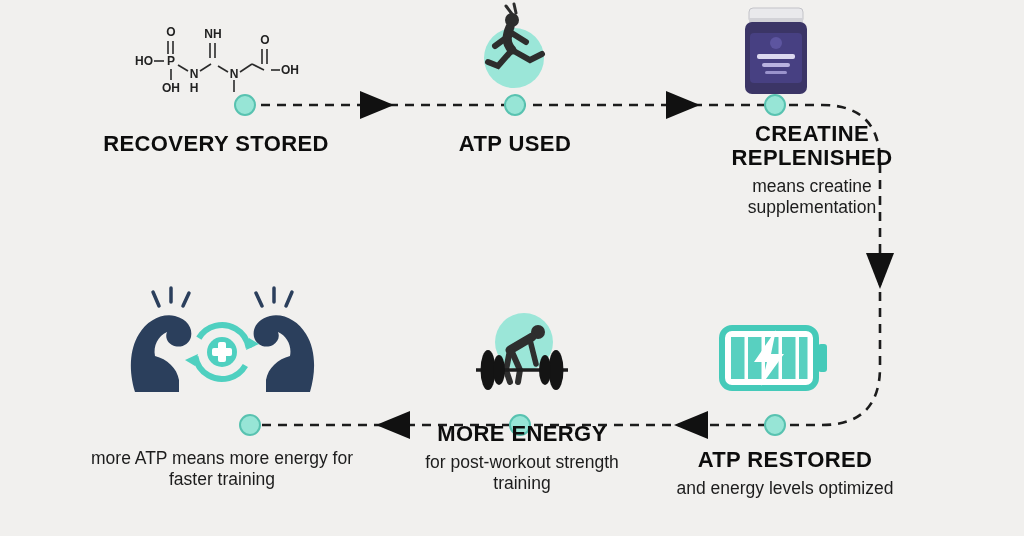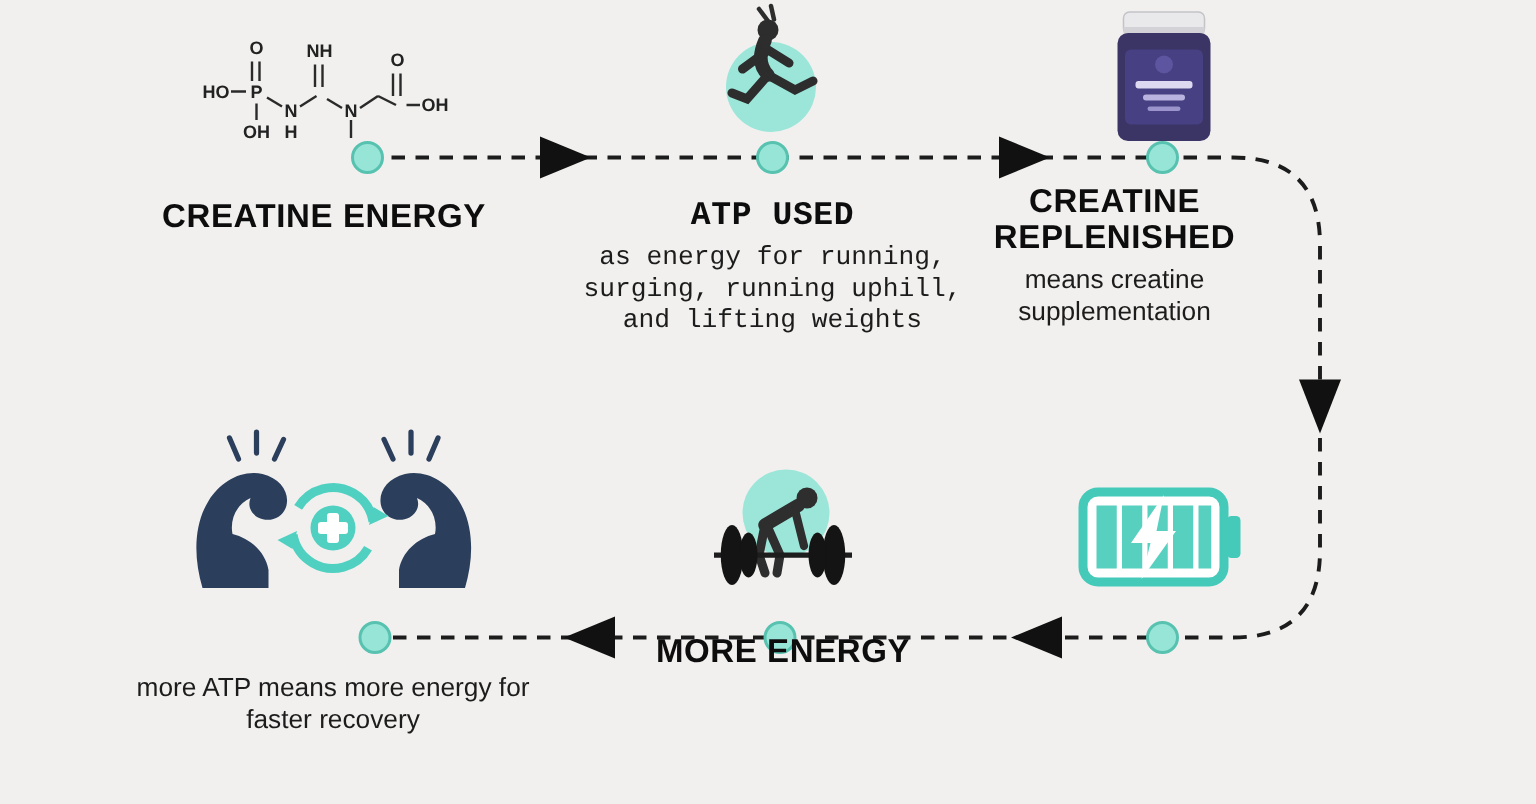--- a/index.html
+++ b/index.html
@@ -157,35 +157,39 @@
       <circle cx="97" cy="72" r="27" fill="none" stroke="#4fd0c0" stroke-width="6" stroke-dasharray="66 19" transform="rotate(30 97 72)"></circle>
       <polygon points="124,58 134,64 121,70" fill="#4fd0c0"></polygon>
       <polygon points="70,86 60,80 73,74" fill="#4fd0c0"></polygon>
       <circle cx="97" cy="72" r="15" fill="#4fd0c0"></circle>
       <rect x="93" y="62" width="8" height="20" rx="2" fill="#ffffff"></rect>
       <rect x="87" y="68" width="20" height="8" rx="2" fill="#ffffff"></rect>
     </svg>
   </div>
 
   <div class="step" style="left:78px;top:132px;width:276px;">
-    <h2>CREATINE ENERGY</h2>
+    <h2>RECOVERY STORED</h2>
   </div>
 
-  <div class="step" style="left:385px;top:132px;width:260px;font-family:Liberation Mono, monospace;">
+  <div class="step" style="left:385px;top:132px;width:260px;">
     <h2>ATP USED</h2>
-    <p>as energy for running, surging, running uphill, and lifting weights</p>
   </div>
 
-  <div class="step" style="left:624px;top:122px;width:238px;text-align:center;">
+  <div class="step" style="left:693px;top:122px;width:238px;text-align:center;">
     <h2>CREATINE REPLENISHED</h2>
     <p>means creatine supplementation</p>
   </div>
 
+  <div class="step" style="left:662px;top:448px;width:246px;">
+    <h2>ATP RESTORED</h2>
+    <p>and energy levels optimized</p>
+  </div>
 
   <div class="step" style="left:398px;top:422px;width:248px;text-align:center;">
     <h2>MORE ENERGY</h2>
+    <p>for post-workout strength training</p>
   </div>
 
   <div class="step" style="left:82px;top:448px;width:280px;">
-    <p>more ATP means more energy for faster recovery</p>
+    <p>more ATP means more energy for faster training</p>
   </div>
 
 </div>
 
 </body></html>

